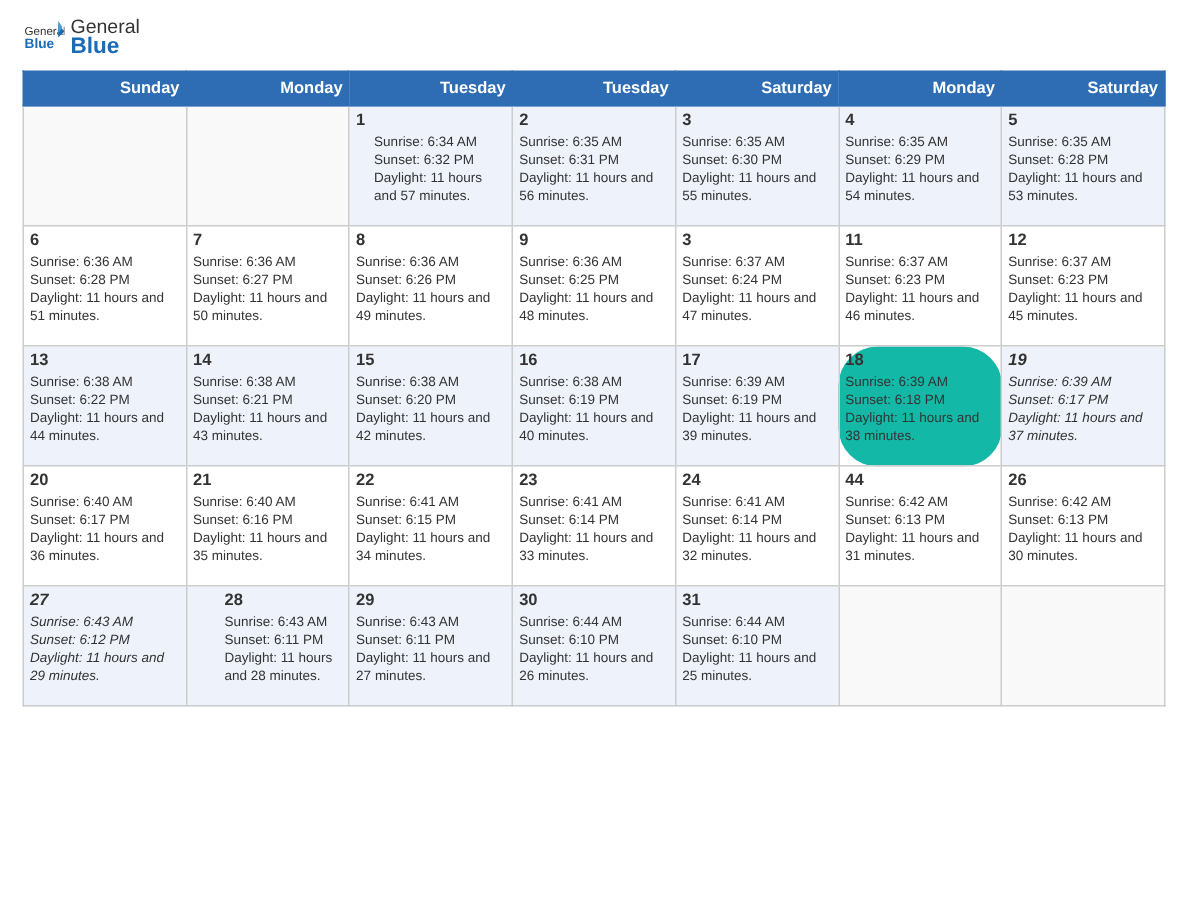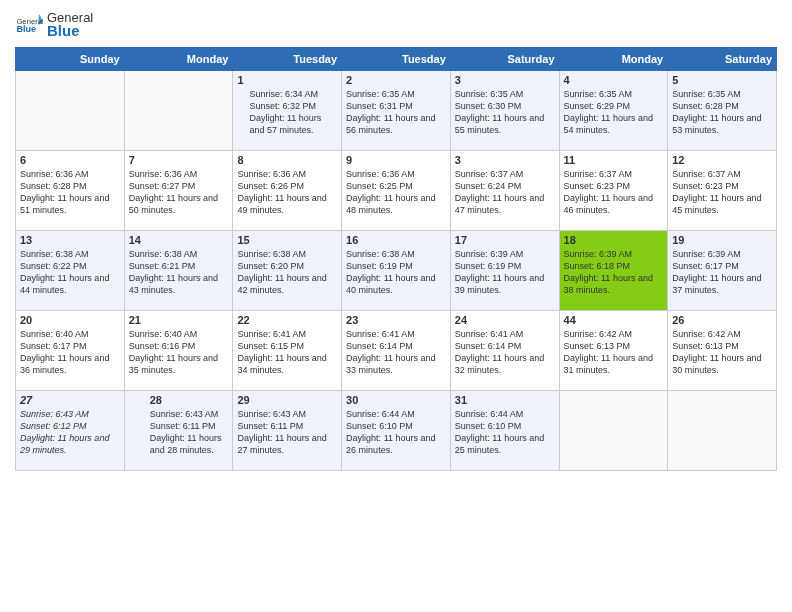--- a/index.html
+++ b/index.html
@@ -220,27 +220,27 @@
             <div class="cell-info" style="white-space: pre-line;">Sunrise: 6:38 AM
 Sunset: 6:19 PM
 Daylight: 11 hours and 40 minutes.</div>
           </td>
           <td style="background-color: rgb(238, 243, 251);">
             <span class="day-number">17</span>
             <div class="cell-info" style="white-space: pre-line;">Sunrise: 6:39 AM
 Sunset: 6:19 PM
 Daylight: 11 hours and 39 minutes.</div>
           </td>
-          <td style="background-color: #84cc16;">
+          <td style="background-color: #14b8a6; border-radius: 26px;">
             <span class="day-number">18</span>
             <div class="cell-info" style="white-space: pre-line;">Sunrise: 6:39 AM
 Sunset: 6:18 PM
 Daylight: 11 hours and 38 minutes.</div>
           </td>
-          <td style="background-color: rgb(238, 243, 251);">
+          <td style="background-color: rgb(238, 243, 251); font-style: italic;">
             <span class="day-number">19</span>
             <div class="cell-info" style="white-space: pre-line;">Sunrise: 6:39 AM
 Sunset: 6:17 PM
 Daylight: 11 hours and 37 minutes.</div>
           </td>
         </tr>
         <tr>
           <td>
             <span class="day-number">20</span>
             <div class="cell-info" style="white-space: pre-line;">Sunrise: 6:40 AM

